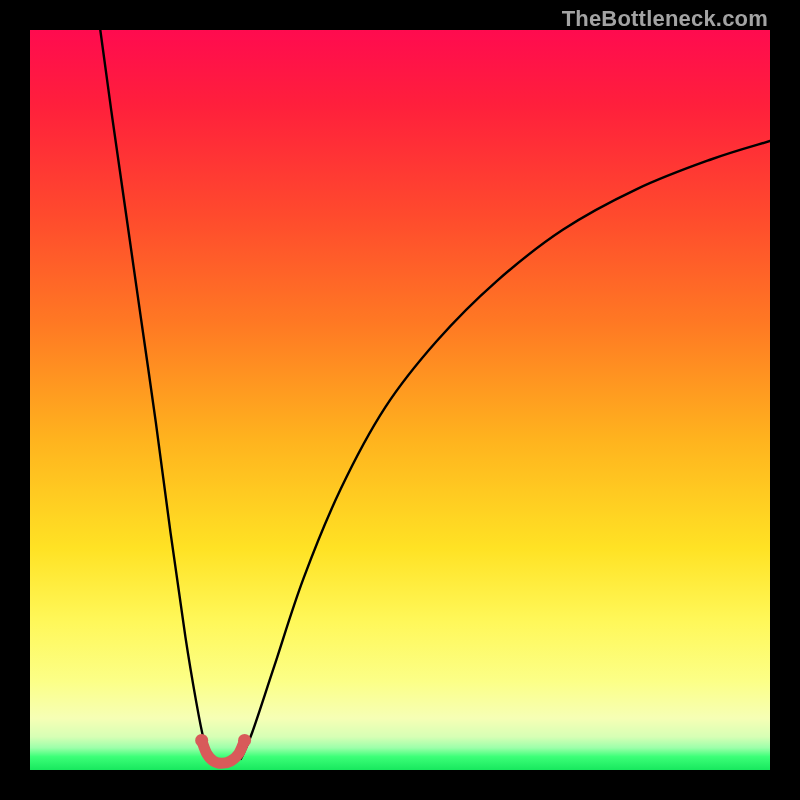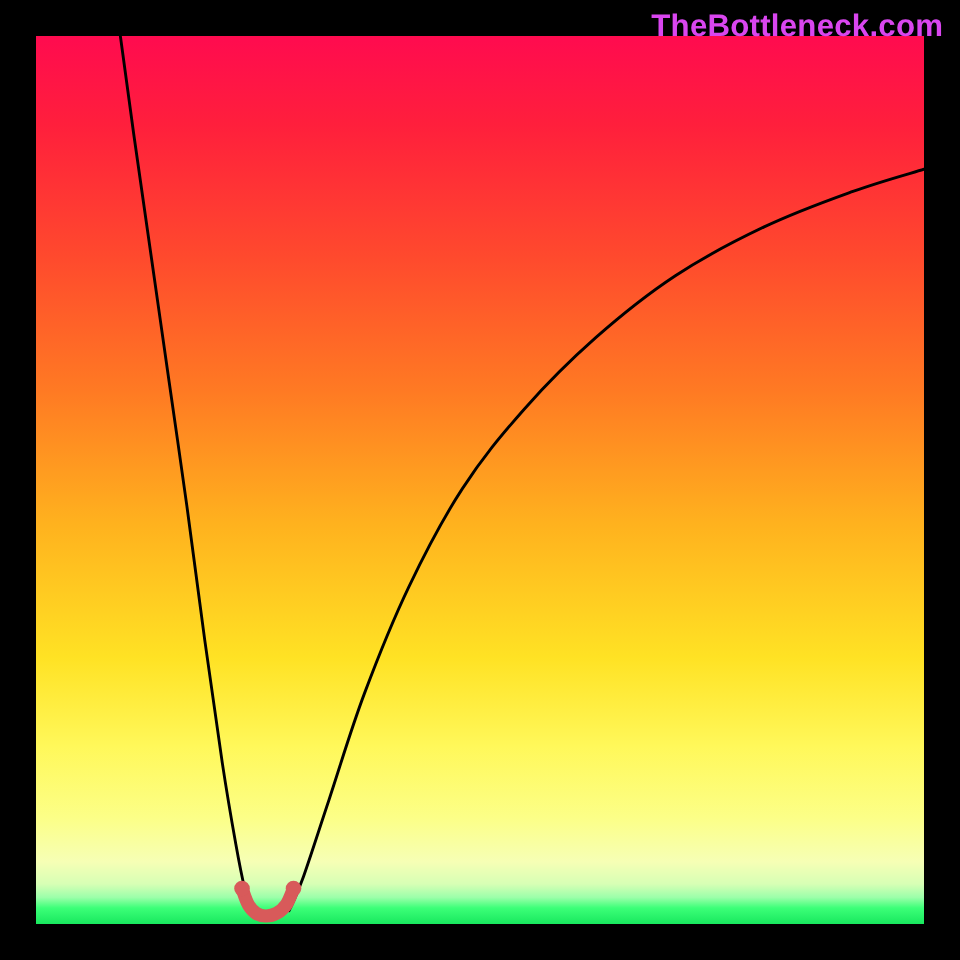--- a/index.html
+++ b/index.html
@@ -45,23 +45,23 @@
       #f6ffb5 93%,
       #d7ffb5 95.5%,
       #9cffaa 97%,
       #3cff78 98.2%,
       #18e85e 100%
     );
   }
   .watermark {
     position: absolute;
     top: 6px;
-    right: 14px;
-    color: #d946ef;
-    font-size: 26px;
+    right: 32px;
+    color: #a3a3a3;
+    font-size: 22px;
     font-weight: 600;
     letter-spacing: 0.2px;
     user-select: none;
   }
   svg.curves {
     position: absolute;
     top: 0; left: 0;
     width: 100%;
     height: 100%;
   }

